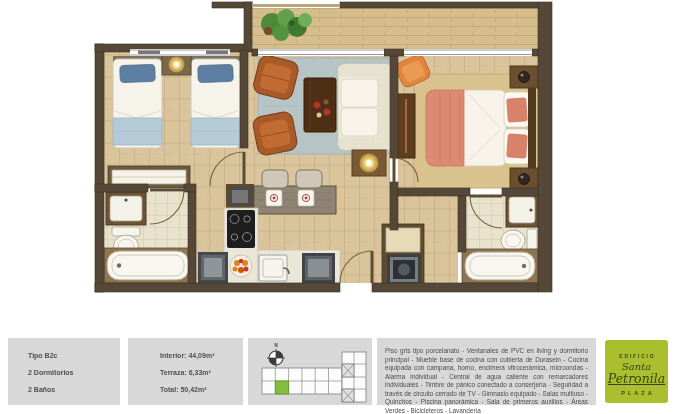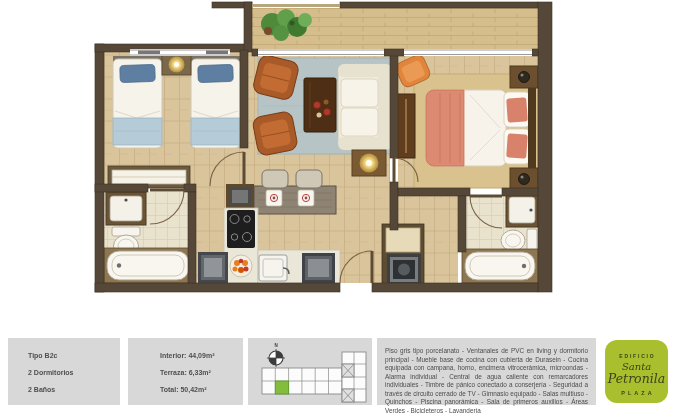--- a/index.html
+++ b/index.html
@@ -10,24 +10,24 @@
   .panel-text{color:#4f4f4f;font-size:7px;font-weight:bold;}
   #p-tipo{left:8px;width:112px;}
   #p-tipo .panel-inner{padding:14px 0 0 20px;display:flex;flex-direction:column;gap:10px;}
   #p-areas{left:128px;width:115px;}
   #p-areas .panel-inner{padding:14px 0 0 32px;display:flex;flex-direction:column;gap:10px;}
   #p-keyplan{left:248px;width:124px;}
   #p-desc{left:377px;width:219px;}
   #p-desc .desc-text{margin:0;padding:9px 8px 0 8px;font-size:6.4px;line-height:1.33;
       color:#4c4c4c;text-align:justify;font-weight:normal;}
   .logo-card{position:absolute;left:605px;top:340px;width:63px;height:63px;background:#a9bf2d;
-      border-radius:12px;display:flex;flex-direction:column;align-items:center;color:#3c421a;}
+      border-radius:3px;display:flex;flex-direction:column;align-items:center;color:#3c421a;}
   .logo-edificio{font-size:5px;letter-spacing:1.8px;font-weight:bold;margin-top:13px;text-indent:1.8px;}
   .logo-santa{font-family:"DejaVu Serif",serif;font-style:italic;font-size:10px;line-height:1;margin-top:3px;}
-  .logo-petronila{font-family:"DejaVu Serif",serif;font-style:italic;font-size:12.5px;line-height:1;margin-top:1px;}
+  .logo-petronila{font-family:"DejaVu Serif",serif;font-style:italic;font-size:12.5px;line-height:1;margin-top:1px;text-decoration:underline;}
   .logo-plaza{font-size:5.5px;letter-spacing:3px;font-weight:bold;margin-top:4px;text-indent:3px;}
 </style>
 </head>
 <body>
 
 <div class="canvas">
 
   <svg class="plan-svg" width="680" height="330" viewBox="0 0 680 330">
     <defs>
       <pattern id="pv" width="15" height="44" patternUnits="userSpaceOnUse">

